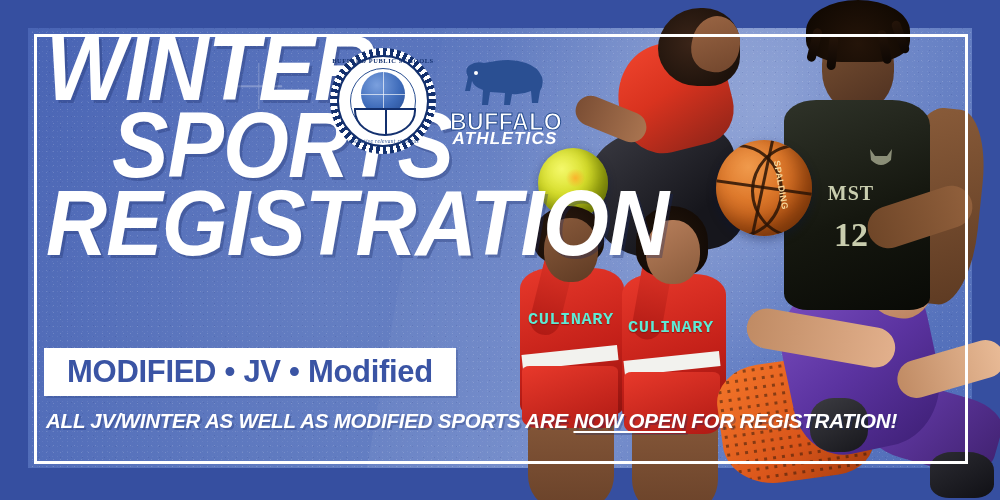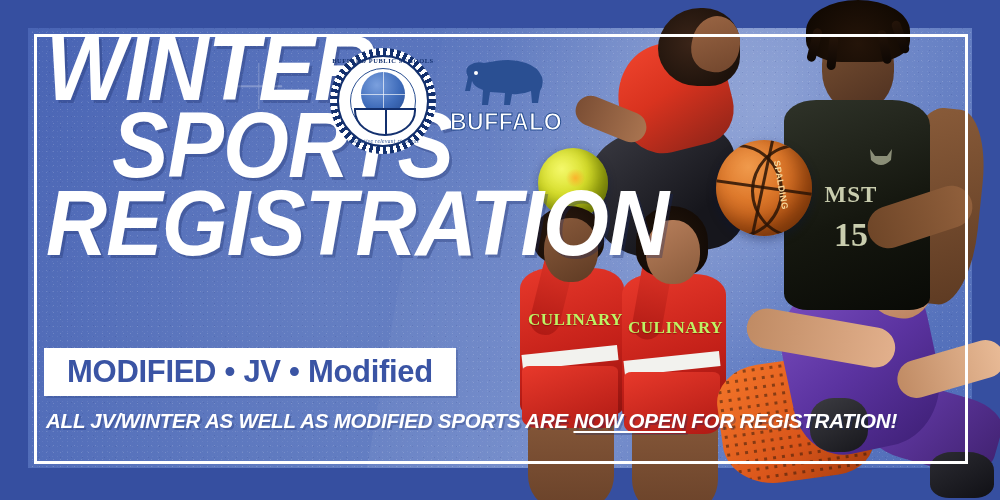--- a/index.html
+++ b/index.html
@@ -118,21 +118,21 @@
     background:linear-gradient(160deg,#8a5c3a 0%,#5d3a22 100%);
     border-radius:44% 36% 40% 30%;transform:rotate(6deg);
   }
   .bball .forearm{
     position:absolute;left:96px;top:196px;width:108px;height:42px;
     background:linear-gradient(90deg,#6f4628,#91603c);
     border-radius:22px;transform:rotate(-18deg);
   }
   .mst{
     position:absolute;left:26px;top:182px;width:110px;text-align:center;
-    color:#c9cdae;font-weight:bold;font-size:23px;letter-spacing:1px;
+    color:#c9cdae;font-weight:bold;font-size:20px;letter-spacing:1px;
     font-family:"Liberation Serif",serif;
   }
   .num15{
     position:absolute;left:26px;top:216px;width:110px;text-align:center;
     color:#c9cdae;font-weight:bold;font-size:34px;
     font-family:"Liberation Serif",serif;
   }
   .wolf{
     position:absolute;left:96px;top:146px;width:30px;height:26px;opacity:.75;
   }
@@ -178,22 +178,22 @@
   }
   .cheer .stripe{
     position:absolute;width:96px;height:15px;background:#f2f2ee;transform:rotate(-6deg);
   }
   .cheer .arm{
     position:absolute;width:30px;height:96px;border-radius:16px;
     background:linear-gradient(180deg,#e8392b,#b01a14);
   }
   .cheer .hand{position:absolute;width:28px;height:34px;border-radius:40%;}
   .culinary{
-    position:absolute;color:#bef264;font-weight:bold;font-size:17px;
-    letter-spacing:.5px;font-family:Liberation Serif, serif;
+    position:absolute;color:#5eead4;font-weight:bold;font-size:17px;
+    letter-spacing:.5px;font-family:Liberation Mono, monospace;
     text-shadow:0 1px 1px rgba(120,0,0,.6);
   }
   .cheer .legs{
     position:absolute;width:86px;height:110px;
     background:linear-gradient(180deg,#8a5b3c 0%,#6b432a 100%);
     border-radius:20% 20% 28% 28%;
   }
 
   
   .wrest{left:250px;top:240px;width:290px;height:260px;}
@@ -409,21 +409,21 @@
         <i style="left:74px;top:30px;transform:rotate(-12deg);"></i>
         <i style="left:90px;top:20px;transform:rotate(-20deg);"></i>
       </div>
       <div class="jersey"></div>
       <div class="wolf">
         <svg width="30" height="26" viewBox="0 0 30 26">
           <path d="M4 3 L9 10 L21 10 L26 3 L25 14 Q15 24 5 14 Z" fill="#c9cdae" opacity=".85"></path>
         </svg>
       </div>
       <div class="mst">MST</div>
-      <div class="num15">15</div>
+      <div class="num15">12</div>
       <div class="forearm"></div>
     </div>
 
     <div class="spald">
       <div class="curve"></div>
       <div class="curve2"></div>
       <div class="s1"></div>
       <div class="s2"></div>
       <div class="brand">SPALDING</div>
     </div>
@@ -452,20 +452,21 @@
     </div>
 
     <div class="bison-logo">
       <svg width="98" height="60" viewBox="0 0 98 60">
         <path d="M12 26 Q8 18 14 14 Q20 10 28 12 L40 10 Q56 7 70 12 Q82 16 86 26
                  Q88 34 84 40 L82 52 L76 52 L75 40 Q66 44 56 43 L54 54 L48 54 L49 42
                  L34 41 L32 54 L26 54 L27 39 Q18 36 16 30 L14 40 L9 40 Z" fill="#2a4f92"></path>
         <circle cx="20" cy="22" r="2" fill="#ffffff"></circle>
       </svg>
       <div class="bison-word">BUFFALO</div>
+      <div class="bison-word2">ATHLETICS</div>
     </div>
   </div>
 
   <div class="bar">
     <span>MODIFIED • JV • Modified</span>
   </div>
 
   <div class="tag">
     <span>ALL JV/WINTER AS WELL AS MODIFIED SPORTS ARE </span><u>NOW OPEN</u><span> FOR REGISTRATION!</span>
   </div>

